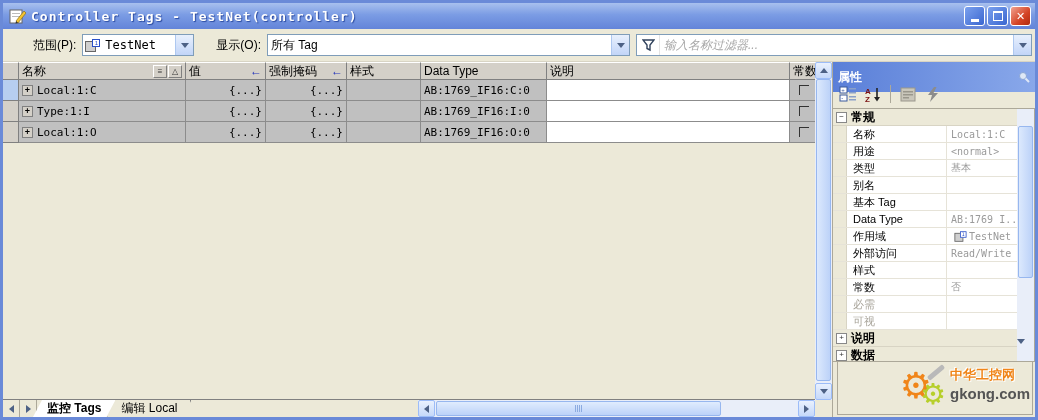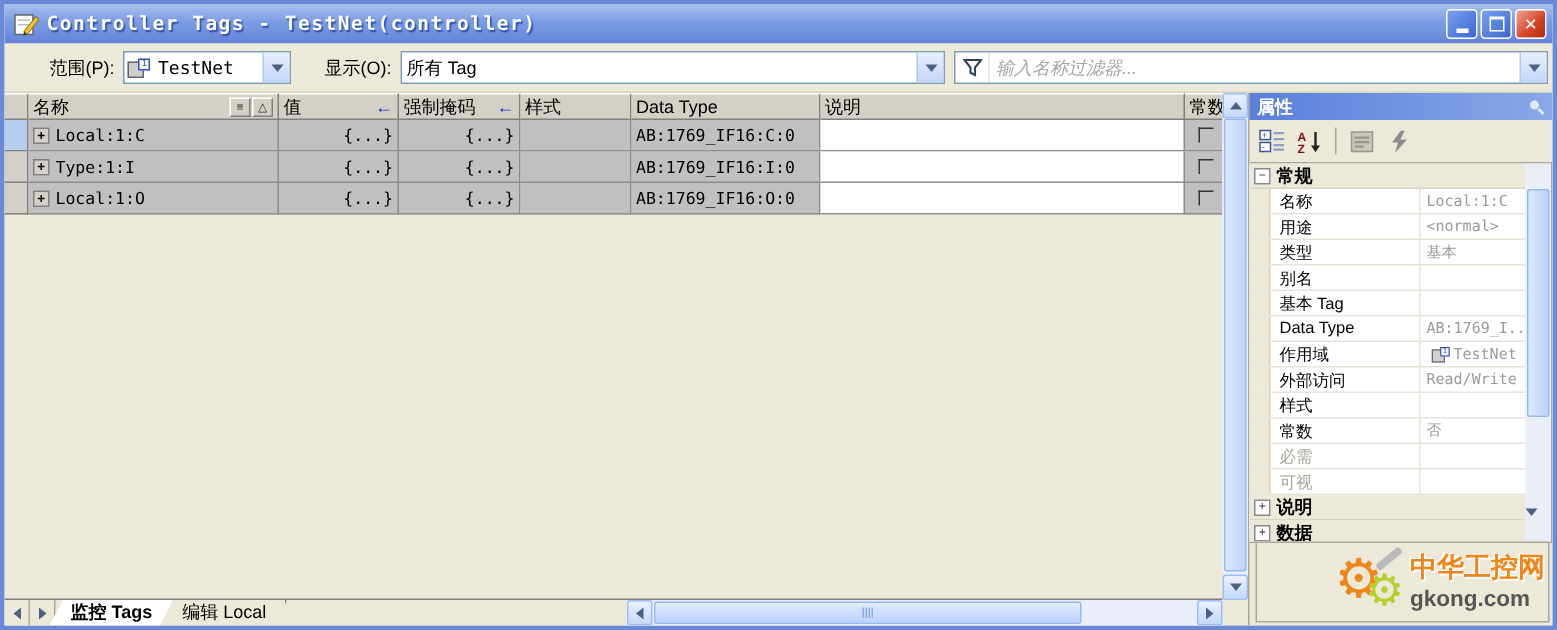--- a/index.html
+++ b/index.html
@@ -66,42 +66,42 @@
   .grip i{display:block;width:1px;height:7px;background:#8cabe0;}
   
   .tabstrip{position:absolute;left:0;right:17px;bottom:0;height:17px;background:#ece9d8;border-top:1px solid #808080;display:flex;align-items:stretch;}
   .tabnav{display:flex;flex:none;}
   .tabnav .nbtn{width:16px;height:100%;background:#ece9d8;border-right:1px solid #aca899;display:flex;align-items:center;justify-content:center;}
   .tab{position:relative;font-size:12px;padding:0 14px;display:flex;align-items:center;white-space:nowrap;box-sizing:border-box;}
   .tab.active{background:#fff;font-weight:bold;clip-path:polygon(9px 0,100% 0,calc(100% - 9px) 100%,0 100%);margin-left:-4px;text-align:right;}
   .tab.inactive{background:#ece9d8;clip-path:polygon(9px 0,100% 0,calc(100% - 9px) 100%,0 100%);margin-left:-8px;box-shadow:inset 1px 0 0 #808080,inset -1px 0 0 #808080;}
   
   .props{position:absolute;left:829px;top:59px;right:0;bottom:0;background:#ece9d8;border-left:1px solid #aca899;box-sizing:border-box;}
-  .props-header{position:absolute;left:0;top:0;right:0;height:18px;background:linear-gradient(to right,#5a7fd8,#89a8ea);color:#fff;font-size:12px;font-weight:bold;display:flex;align-items:center;padding:0 5px;box-sizing:border-box;}
+  .props-header{position:absolute;left:0;top:0;right:0;height:30px;background:linear-gradient(to right,#5a7fd8,#89a8ea);color:#fff;font-size:12px;font-weight:bold;display:flex;align-items:center;padding:0 5px;box-sizing:border-box;}
   .pin{margin-left:auto;width:13px;height:13px;}
   .props-toolbar{position:absolute;left:0;top:18px;right:0;height:28px;display:flex;align-items:center;gap:3px;padding:0 4px;box-sizing:border-box;}
   .ptb-btn{width:22px;height:20px;display:flex;align-items:center;justify-content:center;}
   .ptb-sep{width:1px;height:18px;background:#aca899;margin:0 3px;}
   .pgrid{position:absolute;left:0;top:46px;right:0;height:254px;background:#fff;border:1px solid #aca899;border-left:none;box-sizing:border-box;overflow:hidden;}
   .pg-inner{position:absolute;left:0;top:0;right:17px;bottom:0;}
   .pg-group{height:16px;background:#ece9d8;display:flex;align-items:center;font-size:12px;font-weight:bold;color:#000;border-bottom:1px solid #d8d4c4;}
   .expbox{width:9px;height:9px;border:1px solid #888;background:#fff;font-size:8px;line-height:7px;text-align:center;color:#333;margin:0 4px 0 3px;flex:none;font-weight:normal;}
   .pg-row{height:16px;display:flex;align-items:center;border-bottom:1px solid #e6e3d8;font-size:11px;}
   .pg-row .pg-gutter{width:13px;height:100%;background:#ece9d8;border-right:1px solid #d8d4c4;flex:none;}
   .pg-row .pg-label{width:100px;padding-left:6px;flex:none;color:#000;border-right:1px solid #e6e3d8;height:100%;display:flex;align-items:center;white-space:nowrap;overflow:hidden;box-sizing:border-box;}
   .pg-row.disabled .pg-label{color:#a8a49a;}
   .pg-row .pg-value{flex:1;padding-left:4px;color:#9a9a9a;font-family:"DejaVu Sans Mono","Liberation Mono",monospace;font-size:10px;white-space:nowrap;overflow:hidden;display:flex;align-items:center;}
   .pg-scroll{position:absolute;right:0;top:0;width:17px;bottom:0;background:#e9eef9;}
   .props-footer{position:absolute;left:4px;right:2px;bottom:2px;height:52px;border:1px solid #aca899;background:#ece9d8;overflow:hidden;}
   .wm{position:absolute;right:2px;top:4px;display:flex;align-items:flex-start;}
   .gear1{color:#f08519;font-size:36px;line-height:36px;margin-top:2px;}
   .gear2{color:#b7cf2a;font-size:29px;line-height:29px;margin-left:-12px;margin-top:14px;}
   .wrench{width:20px;height:5px;background:#b9b9b9;border-radius:2px;transform:rotate(-40deg);margin:4px -14px 0 -6px;}
   .wm-text{margin-left:4px;}
-  .wm-line1{font-size:18px;font-weight:bold;color:#f08519;text-shadow:1px 1px 0 #fff,-1px -1px 0 #fff;white-space:nowrap;}
+  .wm-line1{font-size:13px;font-weight:bold;color:#f08519;text-shadow:1px 1px 0 #fff,-1px -1px 0 #fff;white-space:nowrap;}
   .wm-line2{font-size:15px;font-weight:bold;color:#555;margin-top:1px;}
   .mono{font-family:"DejaVu Sans Mono","Liberation Mono",monospace;font-size:11px;}
 </style>
 </head>
 <body>
 
 <div class="window">
 
   <div class="titlebar">
     <svg class="title-icon" viewBox="0 0 17 16">

